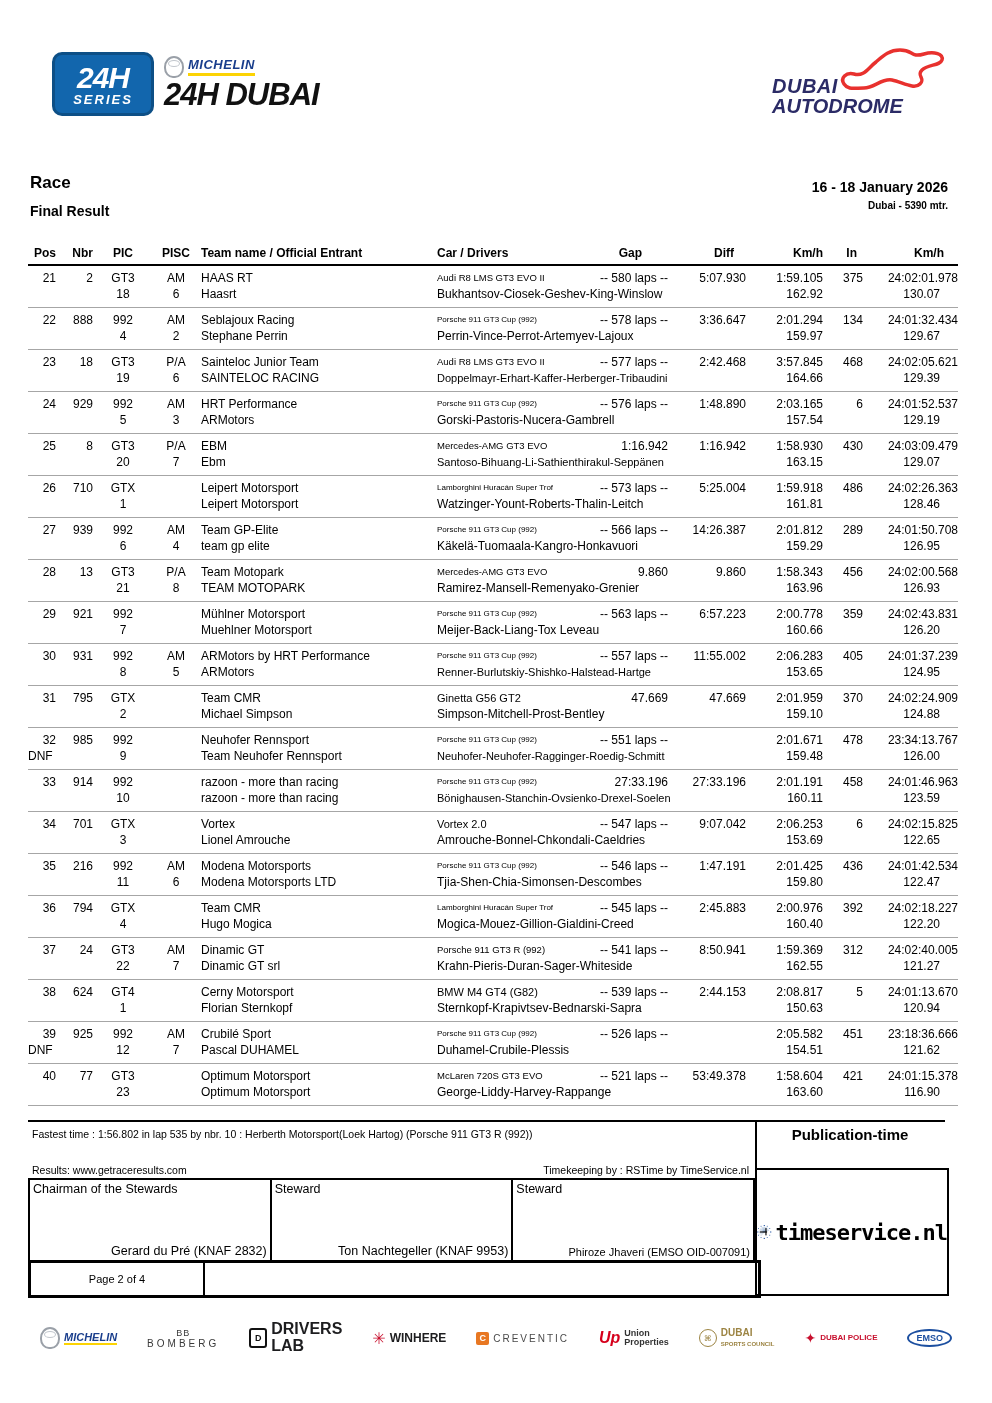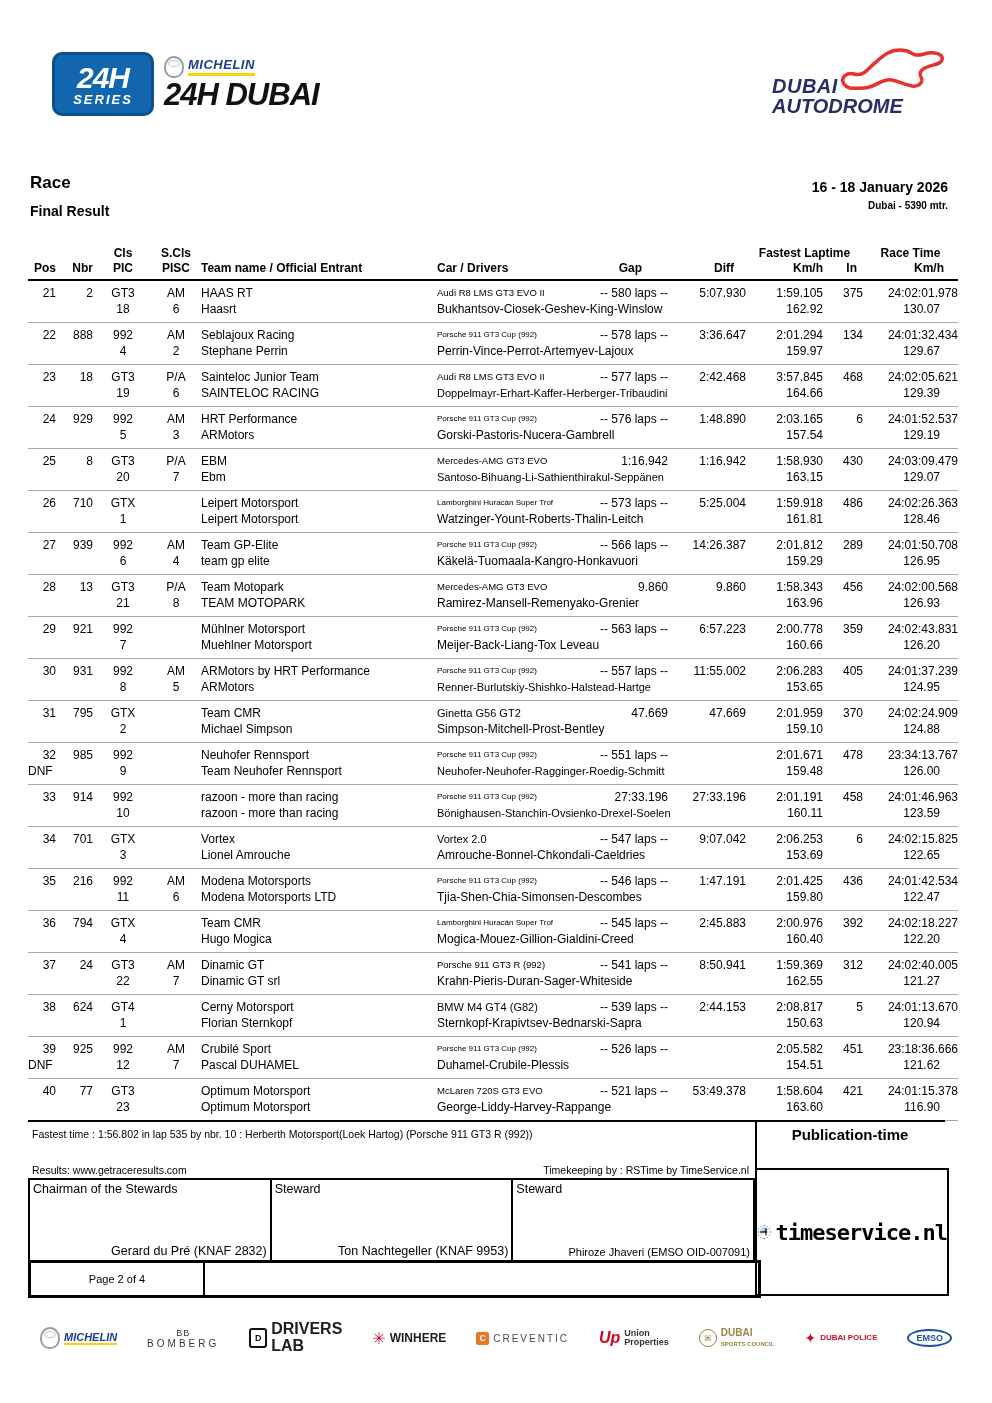--- a/index.html
+++ b/index.html
@@ -131,32 +131,20 @@
     </div>
   </div>
 
   <div class="session">Race</div>
   <div class="report">Final Result</div>
   <div class="date">16 - 18 January 2026</div>
   <div class="track">Dubai - 5390 mtr.</div>
 
   <div class="tablewrap">
     <div class="thead">
-      <div class="cols l1">
-        <div class="c"></div>
-          <div class="c"></div>
-        <div class="c cn">Cls</div>
-        <div class="c cn">S.Cls</div>
-        <div class="c"></div>
-          <div class="c"></div>
-          <div class="c"></div>
-          <div class="c"></div>
-        <div class="c span-fl">Fastest Laptime</div>
-        <div class="c cn">Race Time</div>
-      </div>
       <div class="cols l2">
         <div class="c r">Pos</div>
         <div class="c r">Nbr</div>
         <div class="c cn">PIC</div>
         <div class="c cn">PISC</div>
         <div class="c l teamcell">Team name / Official Entrant</div>
         <div class="c l">Car / Drivers</div>
         <div class="c r h-gap">Gap</div>
         <div class="c r h-diff">Diff</div>
         <div class="c r">Km/h</div>

